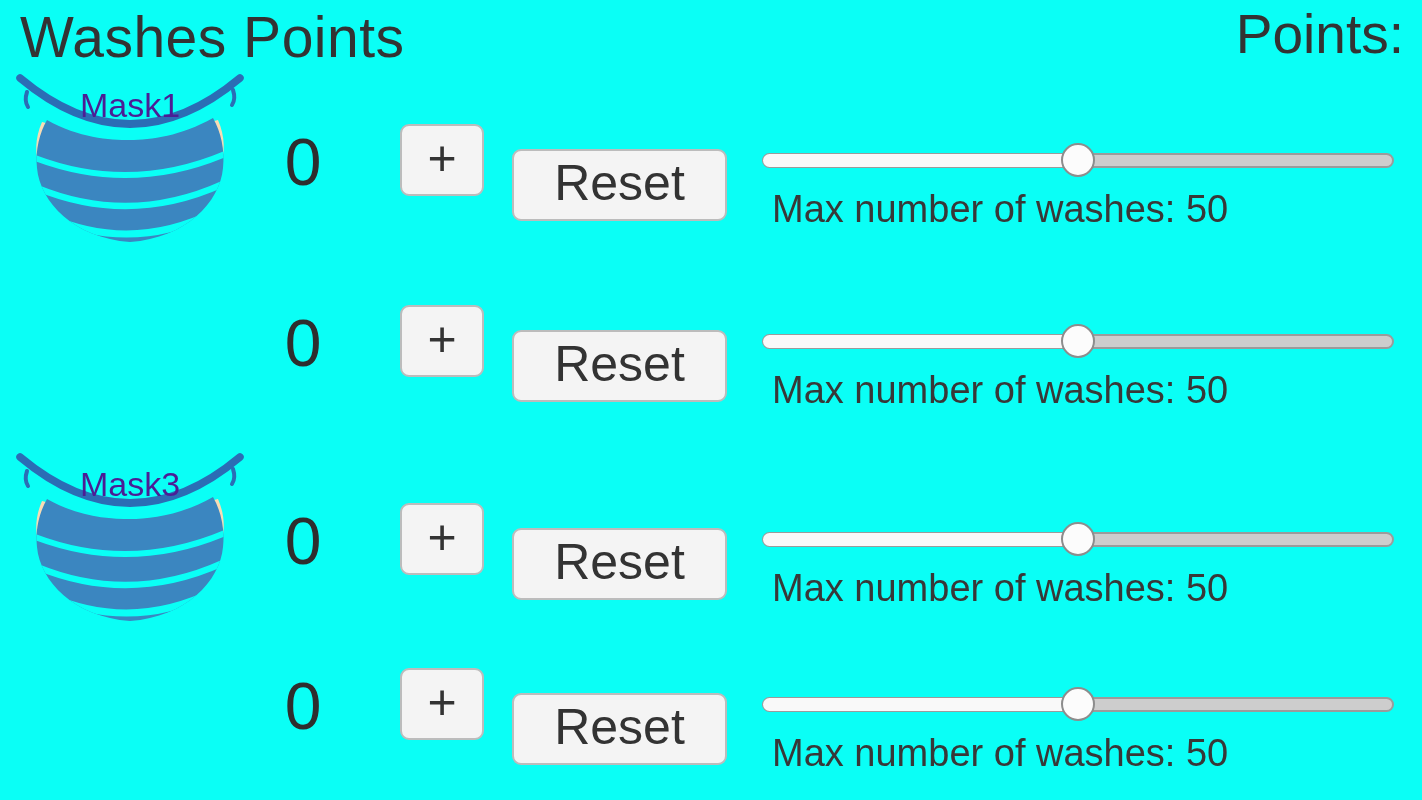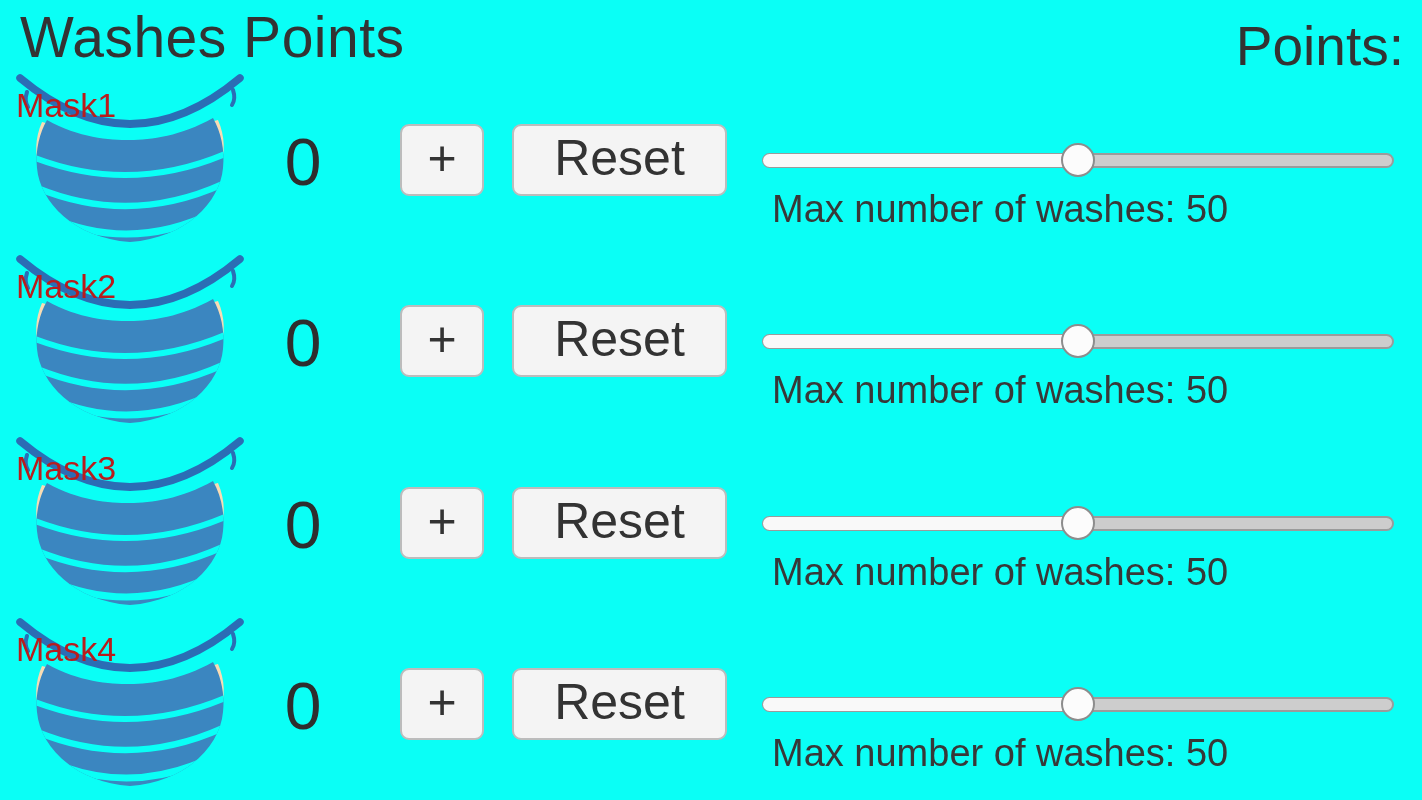--- a/index.html
+++ b/index.html
@@ -12,56 +12,56 @@
   }
 
   .app-title {
     position:absolute; left:20px; top:4px;
     font-size:57px; color: var(--text,#333);
     letter-spacing:0.5px; white-space:nowrap;
   }
   .points {
     position:absolute; right:18px; top:2px;
     font-size:55px; color: var(--text,#333);
-    display:flex; align-items:center; white-space:nowrap;margin-top:12px;
+    display:flex; align-items:center; white-space:nowrap;
   }
   .points .pts-val { transform: translateY(7px); }
 
   .row { position:absolute; left:0; width:1422px; height:181px; }
   .row.r1 { top:70px; } .row.r2 { top:251px; }
-  .row.r3 { top:433px; } .row.r4 { top:614px; }
+  .row.r3 { top:449px; } .row.r4 { top:614px; }
 
   .mask { position:absolute; left:16px; top:0; width:228px; height:178px; }
   .mask svg { width:100%; height:100%; display:block; }
   .m-body  { fill: var(--mask-body, #3b86c0); }
   .m-rim   { stroke: var(--mask-strap, #2b6db5); fill:none; stroke-width:7.5; stroke-linecap:round; }
   .m-tick  { stroke: var(--mask-strap, #2b6db5); fill:none; stroke-width:4; stroke-linecap:round; }
   .m-pleat { stroke: var(--bg, #0afff6); fill:none; stroke-linecap:round; }
   .m-ear   { fill: var(--ear, #f8dcb4); }
   .mask-label {
     position:absolute; left:0; right:0; top:16px;
-    font-size:34px; color:#b91c1c;
+    text-align:center; font-size:34px; color:#4c1d95;
   }
 
   .count {
     position:absolute; left:258px; top:56px; width:90px; height:72px;
     line-height:72px; text-align:center; font-size:66px; color:#2e2e2e;
   }
 
   .btn {
     position:absolute; top:54px; height:72px;
     background: var(--btn-bg, #f4f4f4);
     border:2px solid var(--btn-border, #bcbcbc);
     border-radius:9px;
     font-family:inherit; font-size:50px; color:#333;
     display:flex; align-items:center; justify-content:center;
     cursor:pointer; padding-bottom:4px;
   }
   .btn-plus  { left:400px; width:84px; }
-  .btn-reset { left:512px; width:215px; }
+  .btn-reset { left:512px; width:215px;margin-top:25px; }
 
   .slider { position:absolute; left:762px; top:0; width:632px; height:181px; }
   .slider-track {
     position:absolute; left:0; top:83px; width:632px; height:15px;
     background: var(--slider-track, #cdcdcd);
     border:2px solid var(--slider-border, #9b9b9b);
     border-radius:9px;
   }
   .slider-fill {
     position:absolute; left:-1px; top:-1px; height:13px; width:50%;
@@ -116,41 +116,20 @@
   <div class="slider">
     <div class="slider-track">
       <div class="slider-fill" style="width: 50%;"></div>
     </div>
     <div class="slider-thumb" style="left: calc(50% - 17px);"></div>
     <div class="max-label">Max number of washes: 50</div>
   </div>
 </div>
 
 <div class="row r2">
-  <div class="mask">
-    <svg viewBox="0 0 226 178">
-      <defs>
-          <clipPath id="bodyclip-r2">
-            <path d="M30,50 C62,68 92,70 113,70 C134,70 164,66 196,48 C204,62 208,80 206,98 C203,132 169,168 113,172 C57,168 23,132 20,98 C18,80 23,62 30,50 Z"></path>
-          </clipPath>
-        </defs>
-      <path class="m-tick" d="M10,22 q-3,9 1,15"></path>
-      <path class="m-tick" d="M216,20 q3,9 -1,15"></path>
-      <path class="m-ear" d="M25,52 C18,68 17,86 24,100 C28,108 35,104 33,96 C28,80 29,64 33,54 Z"></path>
-      <path class="m-ear" d="M201,50 C208,66 209,84 202,98 C198,106 191,102 193,94 C198,78 197,62 193,52 Z"></path>
-      <path class="m-rim" d="M3,8 Q113,100 223,8"></path>
-      <path class="m-body" d="M30,50 C62,68 92,70 113,70 C134,70 164,66 196,48 C204,62 208,80 206,98 C203,132 169,168 113,172 C57,168 23,132 20,98 C18,80 23,62 30,50 Z"></path>
-      <g clip-path="url(#bodyclip-r2)">
-        <path class="m-pleat" style="stroke-width:6" d="M18,88  Q113,124 208,84"></path>
-        <path class="m-pleat" style="stroke-width:6.5" d="M20,118 Q113,156 206,114"></path>
-        <path class="m-pleat" style="stroke-width:7" d="M30,146 Q113,184 198,142"></path>
-      </g>
-    </svg>
-    <div class="mask-label">Mask2</div>
-  </div>
   <div class="count">0</div>
   <button class="btn btn-plus">+</button>
   <button class="btn btn-reset">Reset</button>
   <div class="slider">
     <div class="slider-track">
       <div class="slider-fill" style="width: 50%;"></div>
     </div>
     <div class="slider-thumb" style="left: calc(50% - 17px);"></div>
     <div class="max-label">Max number of washes: 50</div>
   </div>
@@ -184,41 +163,20 @@
   <div class="slider">
     <div class="slider-track">
       <div class="slider-fill" style="width: 50%;"></div>
     </div>
     <div class="slider-thumb" style="left: calc(50% - 17px);"></div>
     <div class="max-label">Max number of washes: 50</div>
   </div>
 </div>
 
 <div class="row r4">
-  <div class="mask">
-    <svg viewBox="0 0 226 178">
-      <defs>
-          <clipPath id="bodyclip-r4">
-            <path d="M30,50 C62,68 92,70 113,70 C134,70 164,66 196,48 C204,62 208,80 206,98 C203,132 169,168 113,172 C57,168 23,132 20,98 C18,80 23,62 30,50 Z"></path>
-          </clipPath>
-        </defs>
-      <path class="m-tick" d="M10,22 q-3,9 1,15"></path>
-      <path class="m-tick" d="M216,20 q3,9 -1,15"></path>
-      <path class="m-ear" d="M25,52 C18,68 17,86 24,100 C28,108 35,104 33,96 C28,80 29,64 33,54 Z"></path>
-      <path class="m-ear" d="M201,50 C208,66 209,84 202,98 C198,106 191,102 193,94 C198,78 197,62 193,52 Z"></path>
-      <path class="m-rim" d="M3,8 Q113,100 223,8"></path>
-      <path class="m-body" d="M30,50 C62,68 92,70 113,70 C134,70 164,66 196,48 C204,62 208,80 206,98 C203,132 169,168 113,172 C57,168 23,132 20,98 C18,80 23,62 30,50 Z"></path>
-      <g clip-path="url(#bodyclip-r4)">
-        <path class="m-pleat" style="stroke-width:6" d="M18,88  Q113,124 208,84"></path>
-        <path class="m-pleat" style="stroke-width:6.5" d="M20,118 Q113,156 206,114"></path>
-        <path class="m-pleat" style="stroke-width:7" d="M30,146 Q113,184 198,142"></path>
-      </g>
-    </svg>
-    <div class="mask-label">Mask4</div>
-  </div>
   <div class="count">0</div>
   <button class="btn btn-plus">+</button>
   <button class="btn btn-reset">Reset</button>
   <div class="slider">
     <div class="slider-track">
       <div class="slider-fill" style="width: 50%;"></div>
     </div>
     <div class="slider-thumb" style="left: calc(50% - 17px);"></div>
     <div class="max-label">Max number of washes: 50</div>
   </div>

